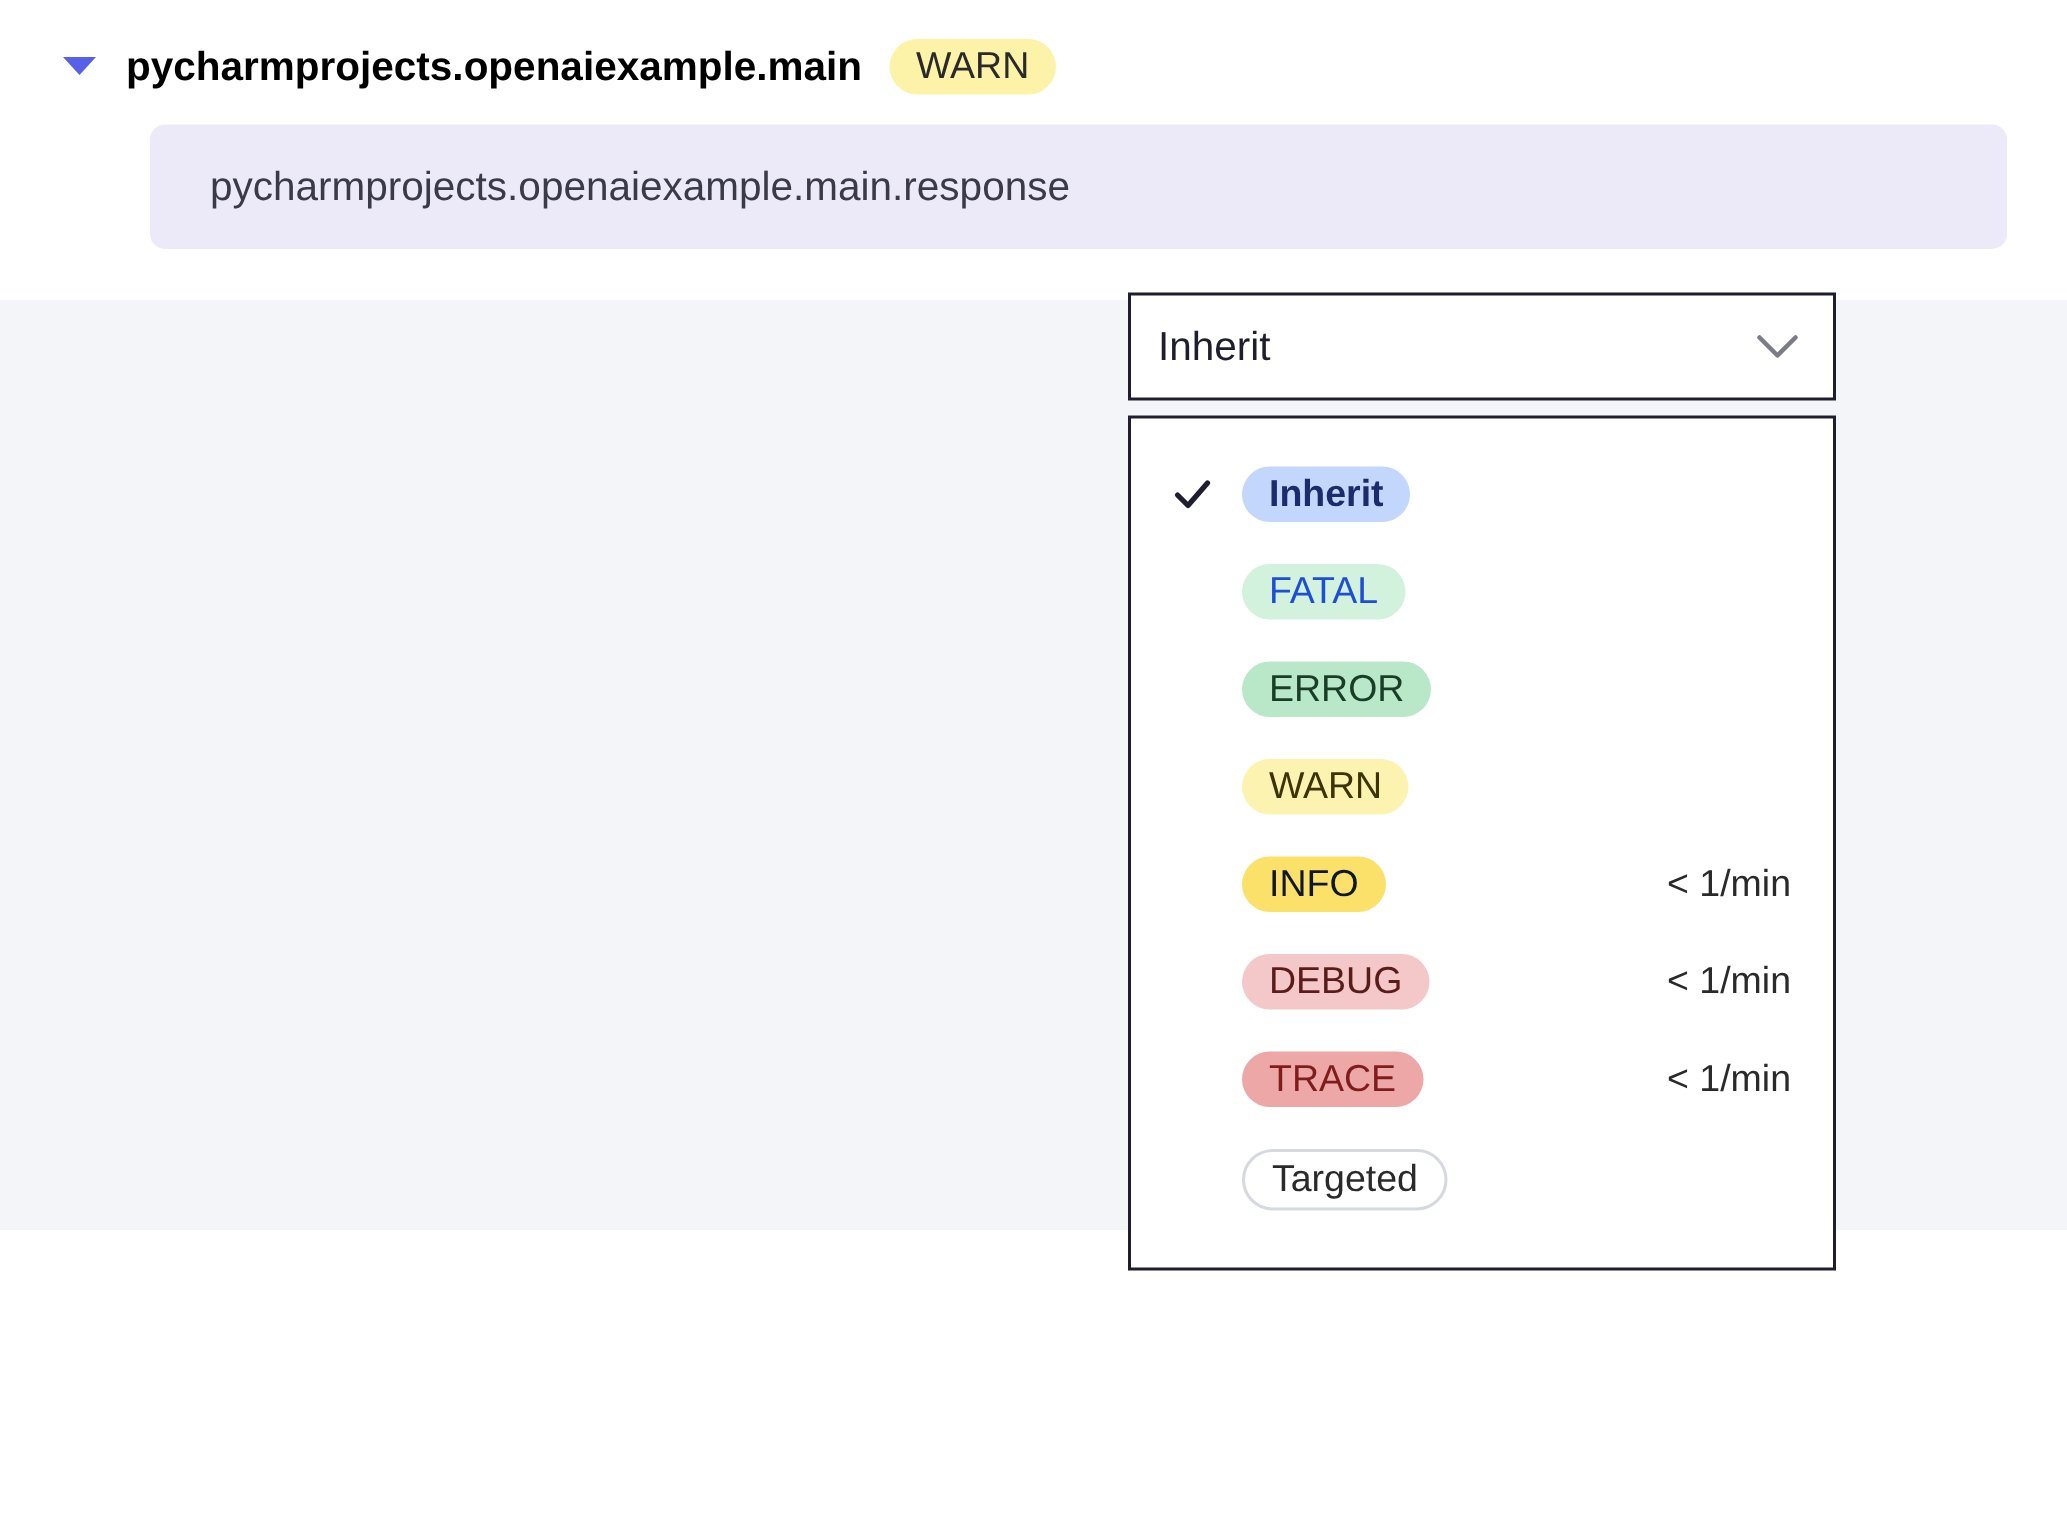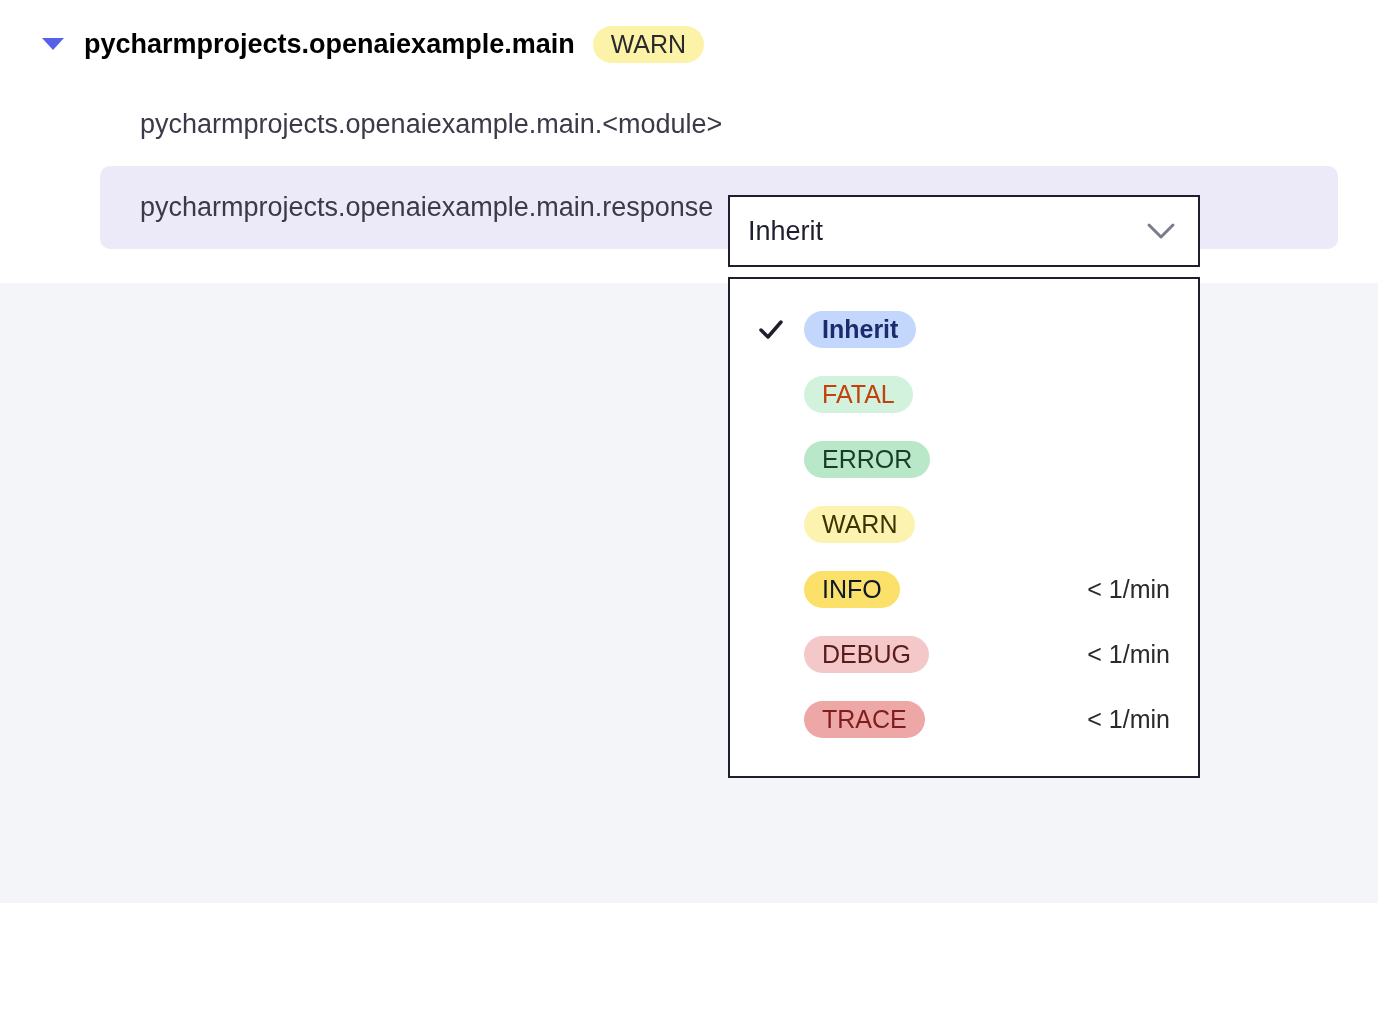--- a/index.html
+++ b/index.html
@@ -32,21 +32,21 @@
     align-items: center;
     justify-content: center;
     font-size: 25px;
     font-weight: 500;
     padding: 4px 18px;
     border-radius: 999px;
     white-space: nowrap;
   }
   .pill-warn-light { background: #fcf3a8; color: #2a2a2a; }
   .pill-inherit   { background: #c3d6fb; color: #1b2b6b; font-weight: 700; }
-  .pill-fatal     { background: #d2f2dd; color: #c2410c; }
+  .pill-fatal     { background: #d2f2dd; color: #1d4ed8; }
   .pill-error     { background: #b8e8c8; color: #1a3d28; }
   .pill-warn      { background: #fdf3b0; color: #3b3300; }
   .pill-info      { background: #fbe06a; color: #0f172a; }
   .pill-debug     { background: #f4c8c8; color: #5a1b1b; }
   .pill-trace     { background: #eda7a7; color: #7f1d1d; }
   .pill-targeted  { background: #fff; color: #2a2a2a; border: 2px solid #d7d9e0; }
 
   .tree {
     margin-left: 60px;
   }
@@ -59,21 +59,21 @@
     border-radius: 10px;
     position: relative;
   }
   .tree-row.selected {
     background: #eceaf8;
   }
   .tree-row .label { flex: 0 0 auto; }
 
   .dropdown-wrap {
     position: absolute;
-    left: 728px;
+    left: 752px;
     top: 195px;
     width: 472px;
   }
   .select-box {
     width: 100%;
     height: 72px;
     border: 2px solid #1e1e2e;
     background: #fff;
     display: flex;
     align-items: center;
@@ -122,23 +122,20 @@
     <span class="header-icon">
       <svg width="26" height="18" viewBox="0 0 26 18">
           <path d="M2 2 L13 14 L24 2 Z" fill="#5660e8"></path>
         </svg>
     </span>
     <span class="header-title">pycharmprojects.openaiexample.main</span>
     <span class="pill pill-warn-light">WARN</span>
   </div>
 
   <div class="tree" id="tree">
-      <div class="tree-row">
-        <span class="label">pycharmprojects.openaiexample.main.&lt;module&gt;</span>
-      </div>
       <div class="tree-row selected">
         <span class="label">pycharmprojects.openaiexample.main.response</span>
       </div>
     </div>
 
 </div>
 
 <div class="lower-panel"></div>
 
 <div class="dropdown-wrap">
@@ -183,14 +180,19 @@
       <div class="option-row">
         <span class="check-col"></span>
         <span class="pill-col"><span class="pill pill-debug">DEBUG</span></span>
         <span class="rate-col">&lt; 1/min</span>
       </div>
       <div class="option-row">
         <span class="check-col"></span>
         <span class="pill-col"><span class="pill pill-trace">TRACE</span></span>
         <span class="rate-col">&lt; 1/min</span>
       </div>
+      <div class="option-row">
+        <span class="check-col"></span>
+        <span class="pill-col"><span class="pill pill-targeted">Targeted</span></span>
+        <span class="rate-col"></span>
+      </div>
     </div>
 </div>
 
 </body></html>

